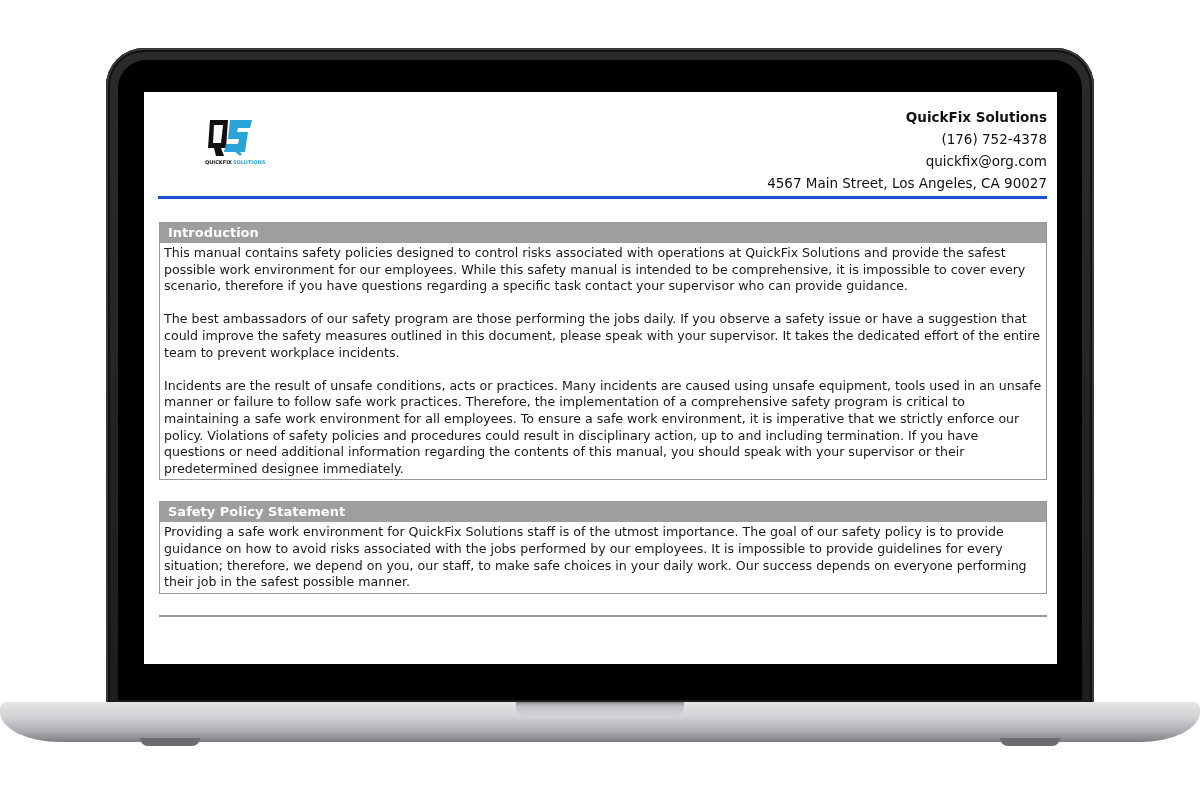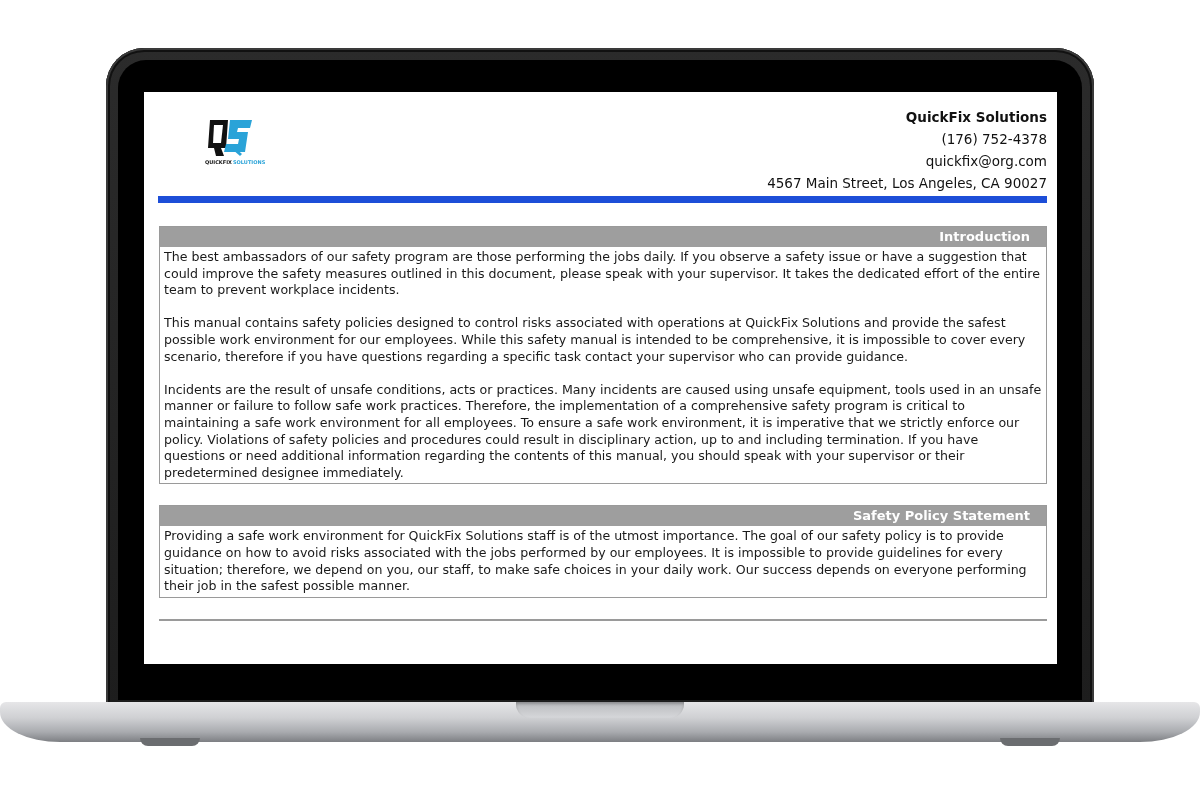--- a/index.html
+++ b/index.html
@@ -34,38 +34,38 @@
       position: absolute; top: 738px; width: 60px; height: 8px;
       background: #6b6d70; border-radius: 0 0 10px 10px;
     }
     
     .screen {
       position: absolute; left: 144px; top: 92px; width: 913px; height: 572px;
       background: #ffffff; overflow: hidden;
     }
     .doc-header {
       position: relative; height: 104px; margin: 0 10px 0 14px;
-      border-bottom: 7px solid #1d4ed8;
+      border-bottom: 3px solid #1d4ed8;
     }
     .logo {
       position: absolute; left: 46px; top: 22px; width: 62px; height: 52px;
     }
     .company {
       position: absolute; right: 0; top: 14px; text-align: right;
       font-family: "DejaVu Sans", sans-serif; font-size: 13.5px; color: #111;
       line-height: 22px;
     }
     .company .name { font-weight: bold; }
     .section {
       margin: 0 10px 0 15px; border: 1px solid #9a9a9a;
     }
     .section-title {
       background: #9e9e9e; color: #fff; font-weight: bold;
       font-family: "DejaVu Sans", sans-serif; font-size: 13px;
-      padding: 1px 16px; height: 18px; line-height: 18px; text-align: right;
+      padding: 1px 8px; height: 18px; line-height: 18px;
     }
     .section-body {
       font-family: "DejaVu Sans", sans-serif; font-size: 12.6px; color: #1a1a1a;
       padding: 2px 4px 2px 4px; line-height: 16.6px;
     }
     .section-body p { margin: 0; }
     .section-body p + p { margin-top: 16.6px; }
     .gap { height: 21px; }
   </style>
 </head>
@@ -96,22 +96,22 @@
       <div>quickfix@org.com</div>
       <div>4567 Main Street, Los Angeles, CA 90027</div>
     </div>
   </div>
 
   <div class="gap" style="height:23px;"></div>
 
   <div class="section">
     <div class="section-title">Introduction</div>
     <div class="section-body">
+      <p>This manual contains safety policies designed to control risks associated with operations at QuickFix Solutions and provide the safest possible work environment for our employees. While this safety manual is intended to be comprehensive, it is impossible to cover every scenario, therefore if you have questions regarding a specific task contact your supervisor who can provide guidance.</p>
       <p>The best ambassadors of our safety program are those performing the jobs daily. If you observe a safety issue or have a suggestion that could improve the safety measures outlined in this document, please speak with your supervisor. It takes the dedicated effort of the entire team to prevent workplace incidents.</p>
-      <p>This manual contains safety policies designed to control risks associated with operations at QuickFix Solutions and provide the safest possible work environment for our employees. While this safety manual is intended to be comprehensive, it is impossible to cover every scenario, therefore if you have questions regarding a specific task contact your supervisor who can provide guidance.</p>
       <p>Incidents are the result of unsafe conditions, acts or practices. Many incidents are caused using unsafe equipment, tools used in an unsafe manner or failure to follow safe work practices. Therefore, the implementation of a comprehensive safety program is critical to maintaining a safe work environment for all employees. To ensure a safe work environment, it is imperative that we strictly enforce our policy. Violations of safety policies and procedures could result in disciplinary action, up to and including termination. If you have questions or need additional information regarding the contents of this manual, you should speak with your supervisor or their predetermined designee immediately.</p>
     </div>
   </div>
 
   <div class="gap"></div>
 
   <div class="section">
     <div class="section-title">Safety Policy Statement</div>
     <div class="section-body">
       <p>Providing a safe work environment for QuickFix Solutions staff is of the utmost importance. The goal of our safety policy is to provide guidance on how to avoid risks associated with the jobs performed by our employees.  It is impossible to provide guidelines for every situation; therefore, we depend on you, our staff, to make safe choices in your daily work. Our success depends on everyone performing their job in the safest possible manner.</p>

